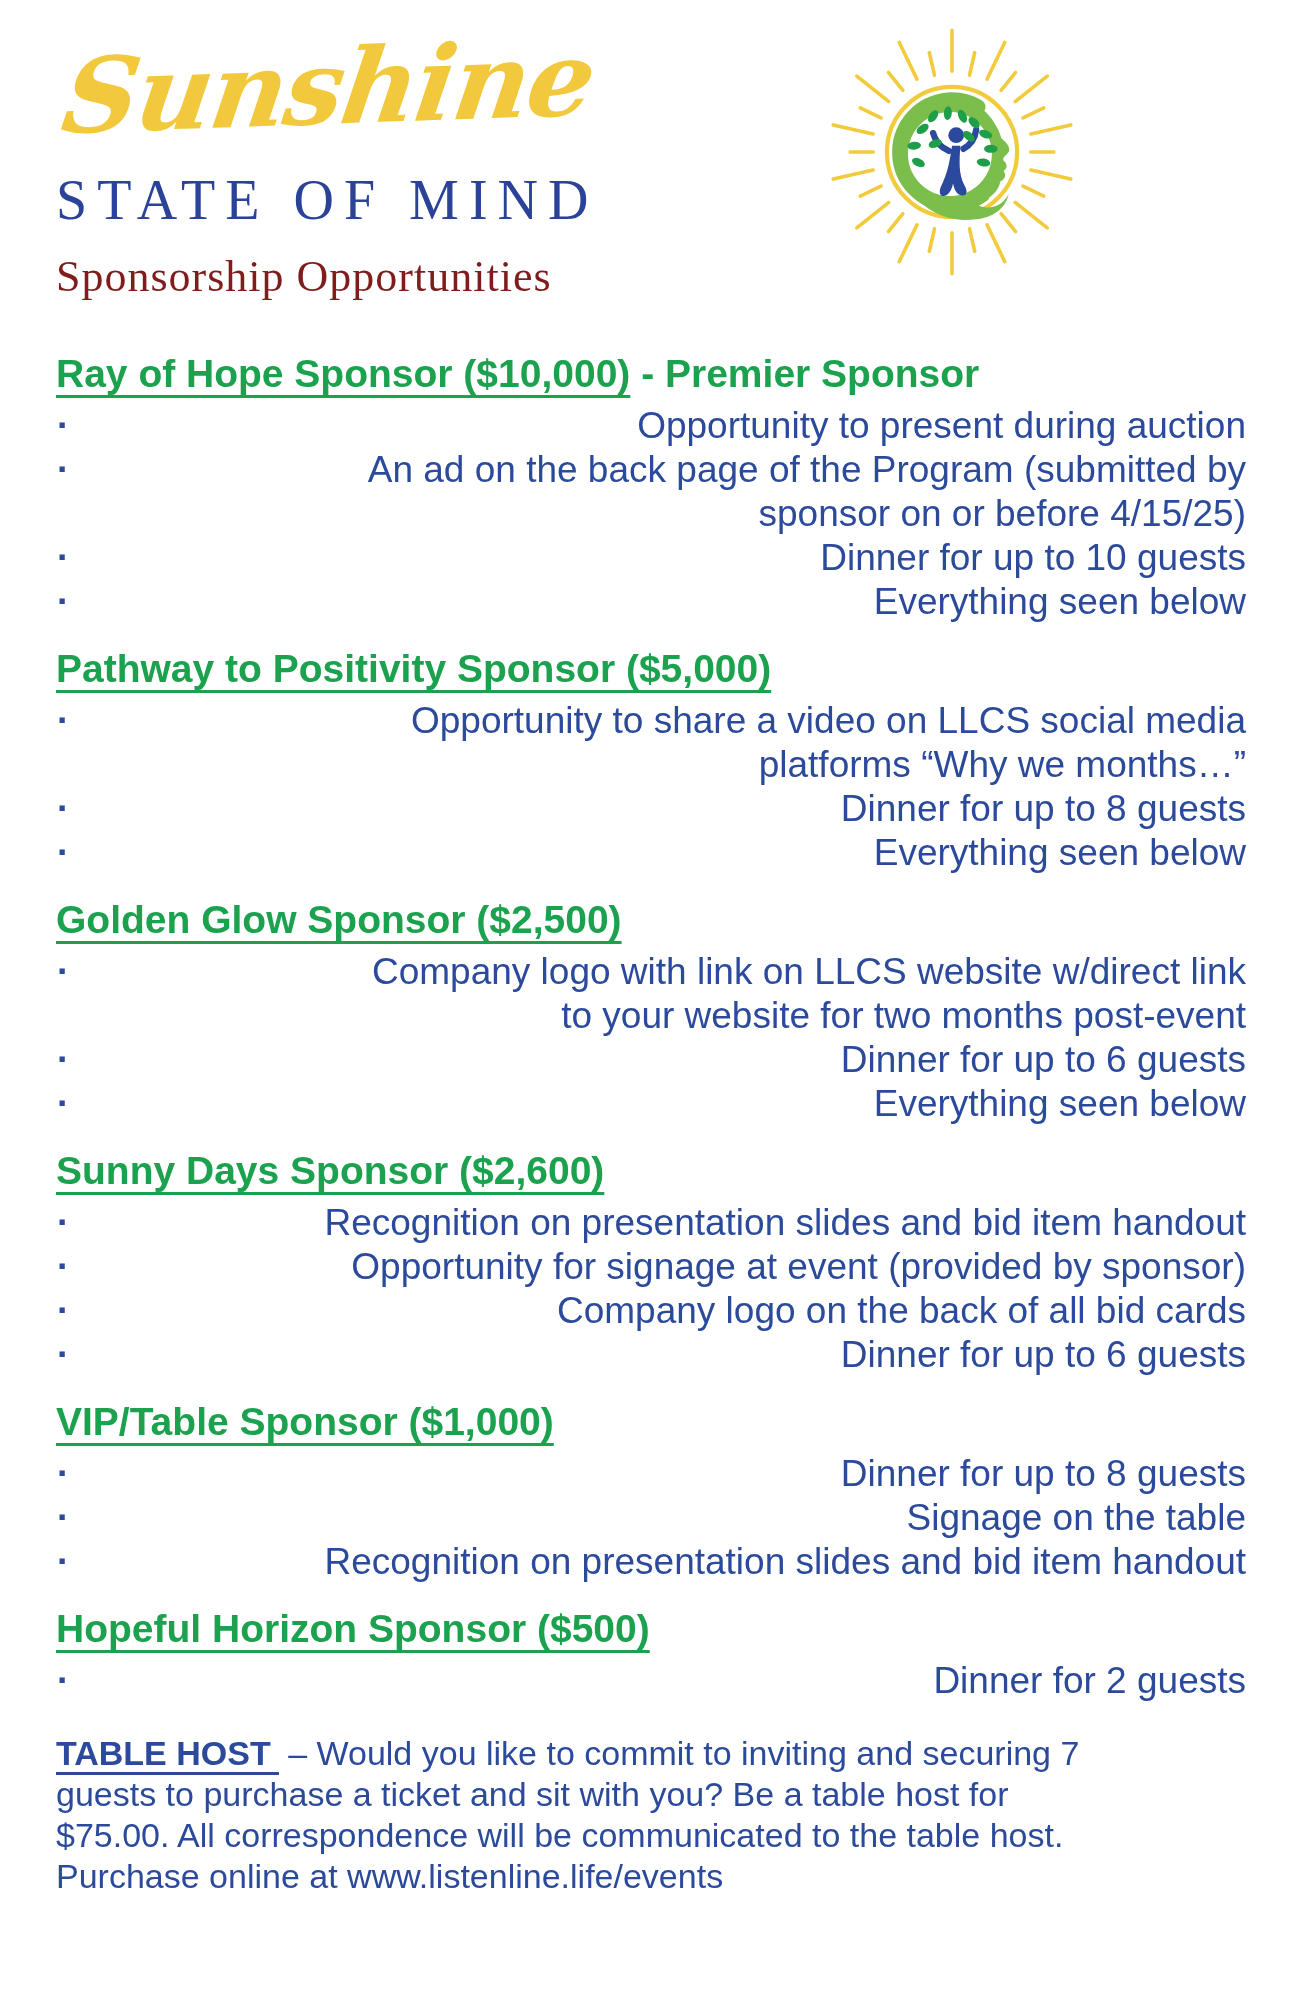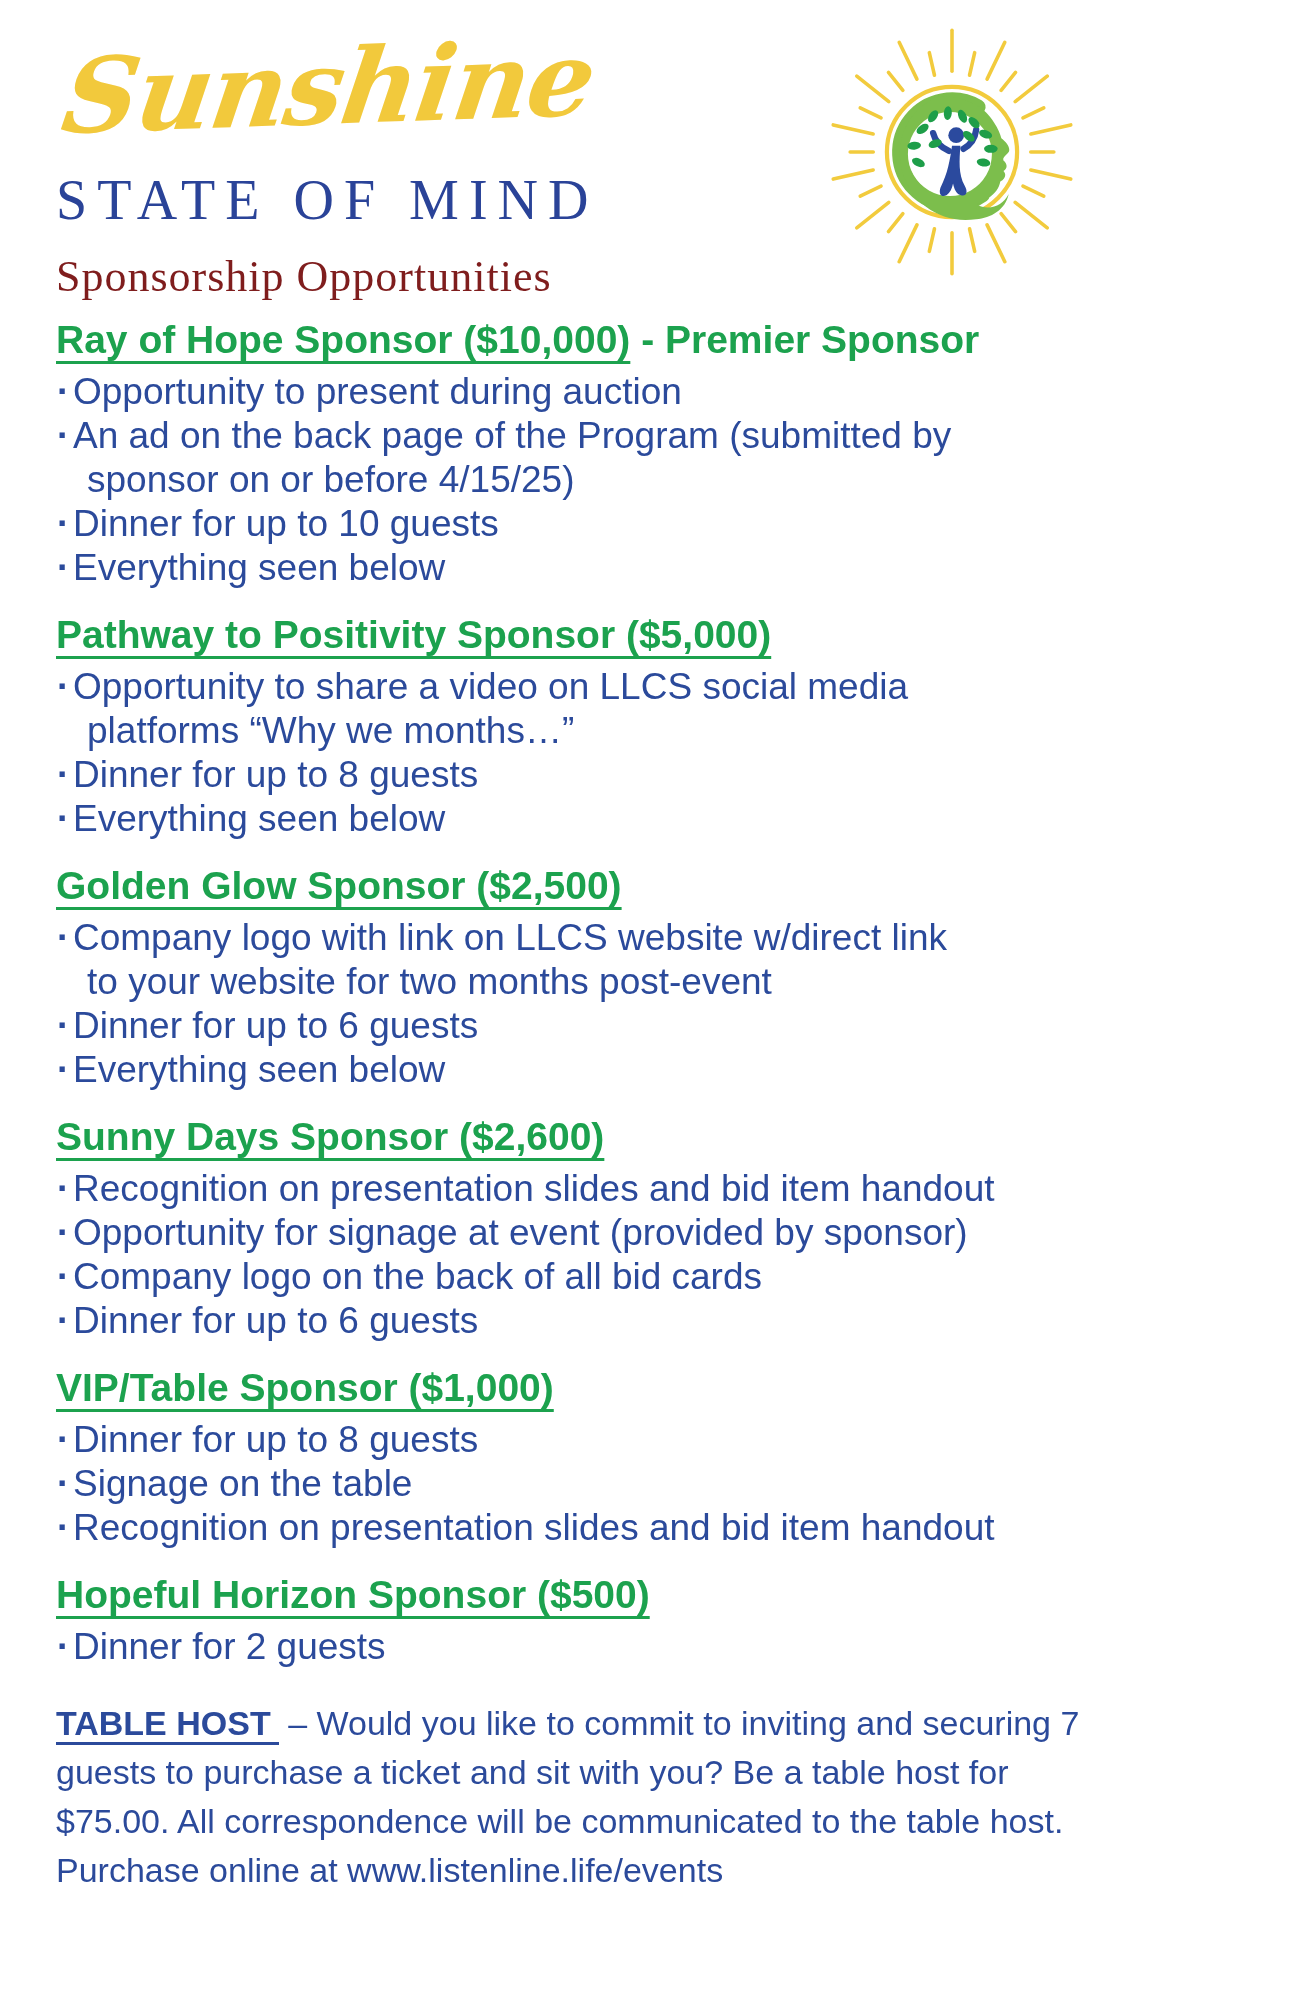--- a/index.html
+++ b/index.html
@@ -36,51 +36,51 @@
     letter-spacing:1px;
     color:#7f1d1d;
     margin-top:27px;
   }
   .logo-wrap{
     position:absolute;left:826px;top:26px;
     width:252px;height:252px;
   }
 
   
-  .sections{margin-top:18px;}
+  .sections{margin-top:52px;}
   .tier-title{
     margin:0;
     font-size:39px;font-weight:700;line-height:46px;
     color:#1ca24e;
   }
   .tier-u{
     text-decoration:underline;
     text-decoration-thickness:3px;
     text-underline-offset:8px;
     text-decoration-skip-ink:none;
   }
   .benefits{
     list-style:none;
     margin:7px 0 22px 0;padding:0;
     font-size:37px;line-height:44px;
     color:#2b4a9b;
   }
-  .benefits li{position:relative;padding-left:17px;margin:0;}
+  .benefits li{position:relative;padding-left:17px;margin:0;text-align:right;}
   .benefits li::before{
     content:"·";
     position:absolute;left:1px;top:0;
     font-weight:700;
   }
   .line{display:block;}
   .line.cont{padding-left:14px;}
 
   
   .table-host{
     margin:30px 0 0 0;
-    font-size:34px;line-height:49px;
+    font-size:34px;line-height:41px;
     color:#2b4a9b;
   }
   .th-label{
     font-weight:700;
     border-bottom:3px solid #2b4a9b;
     padding-right:8px;
   }
 </style>
 </head>
 <body>

